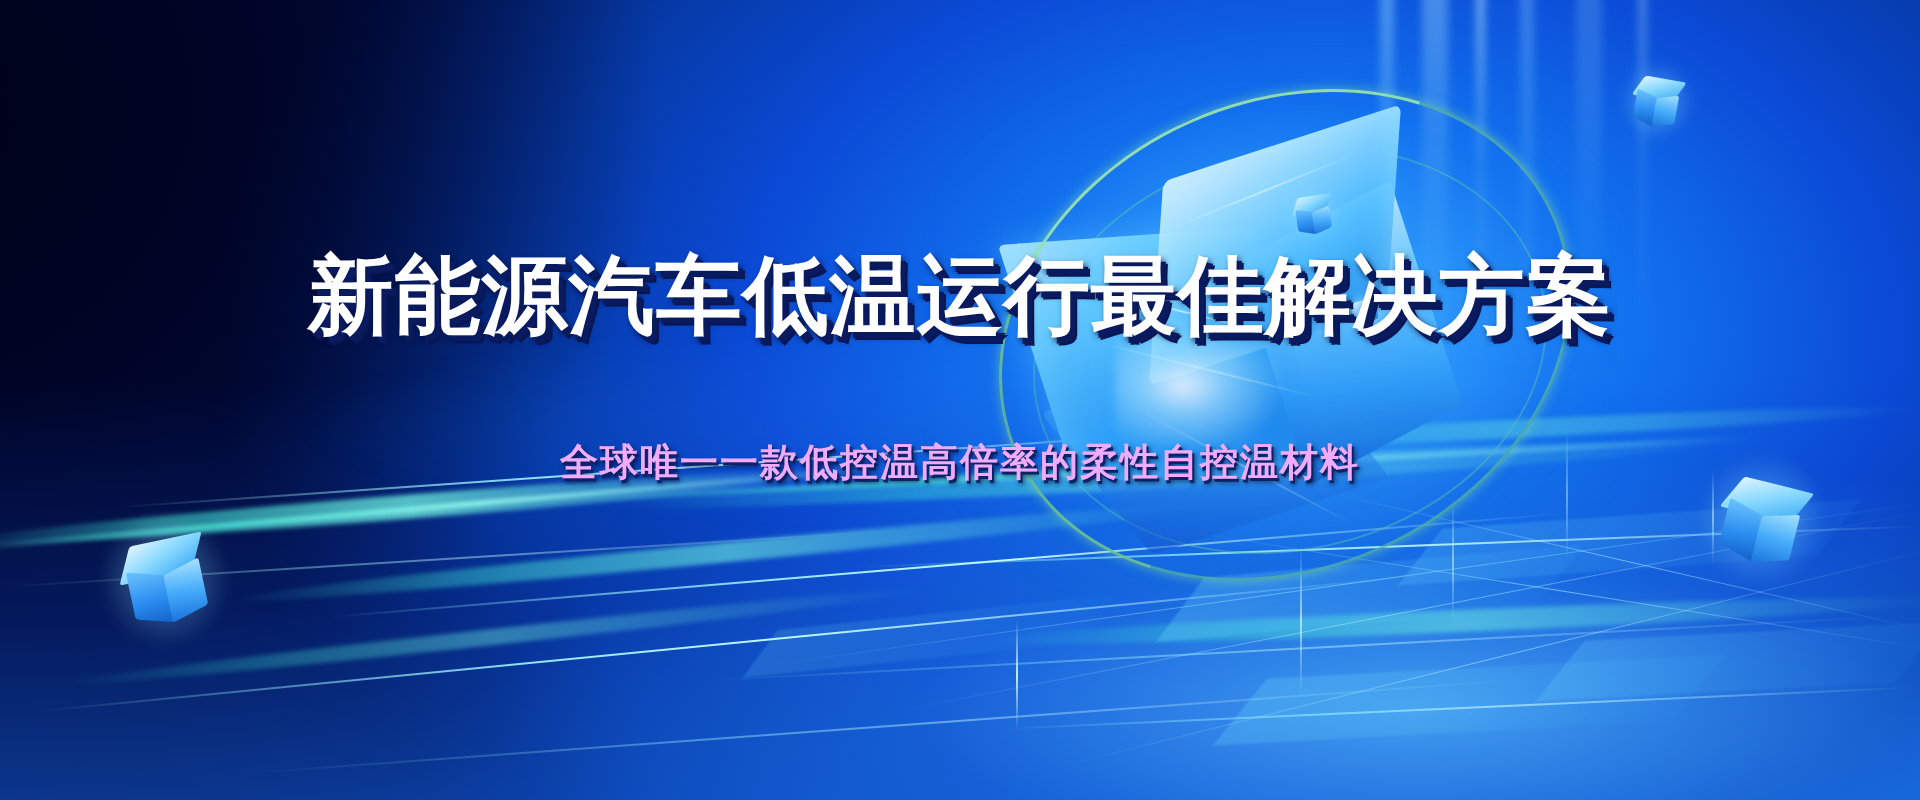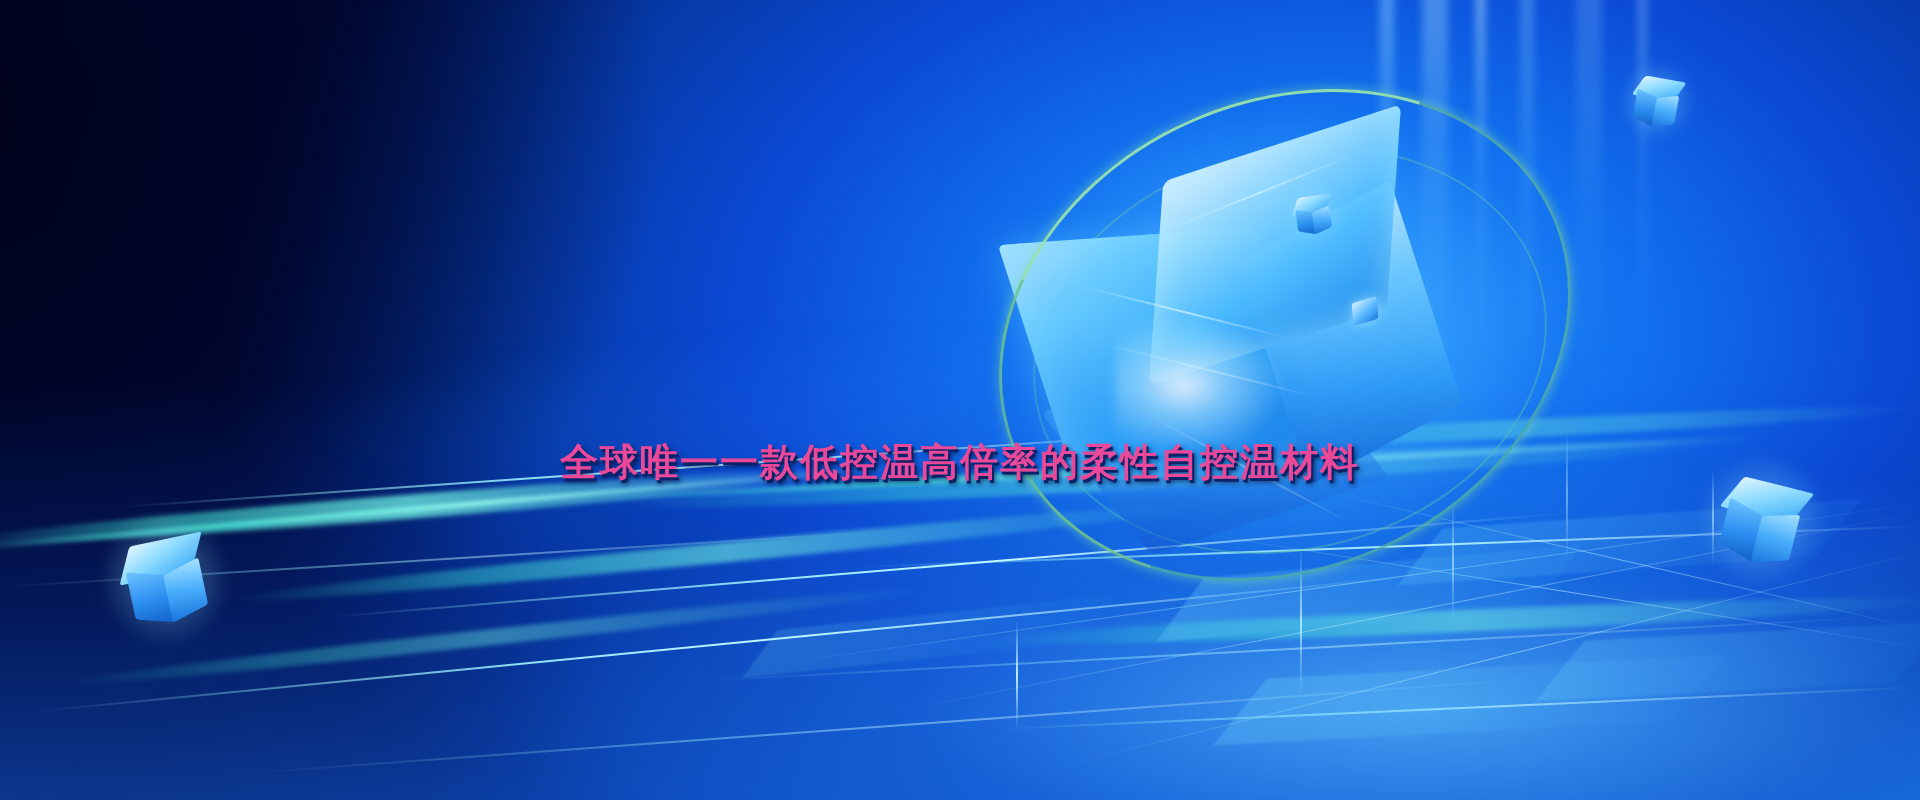--- a/index.html
+++ b/index.html
@@ -210,21 +210,21 @@
        3px 4px 6px rgba(2,10,48,.85);
   }
   .subtitle{
     position:absolute;
     left:50%; transform:translateX(-50%);
     top:443px;
     white-space:nowrap;
     font-size:38px;
     line-height:1;
     font-weight:bold;
-    color:#ec4899;
+    color:#f0abfc;
     letter-spacing:2px;
     text-shadow:
        2px 3px 0 #0b2366,
        3px 4px 5px rgba(2,12,54,.8);
   }
 
   
   .text-underglow{
     position:absolute; left:300px; top:330px; width:1320px; height:190px;
     background:radial-gradient(ellipse at 50% 50%, rgba(30,120,240,.22), rgba(10,60,180,0) 72%);
@@ -336,16 +336,17 @@
   <div class="cube" style="left:1296px; top:196px; width:34px; height:36px; transform:rotate(-8deg); opacity:.95;">
     <div class="cube-glow"></div>
       <div class="top"></div>
       <div class="lft"></div>
       <div class="rgt"></div>
   </div>
 
   <div class="text-underglow"></div>
 
   <div class="text-wrap">
+    <div class="title">新能源汽车低温运行最佳解决方案</div>
     <div class="subtitle">全球唯一一款低控温高倍率的柔性自控温材料</div>
   </div>
 
 </div>
 
 </body></html>

